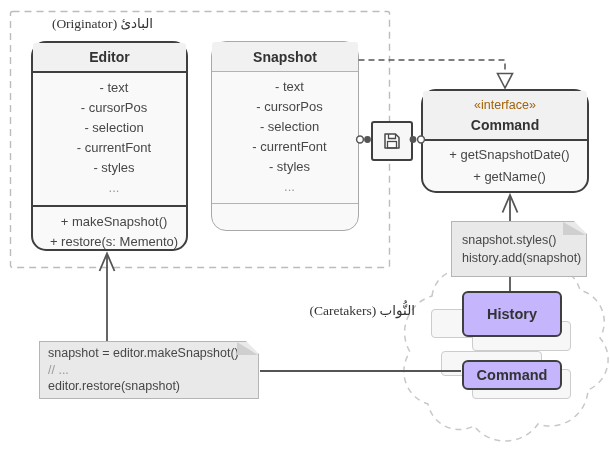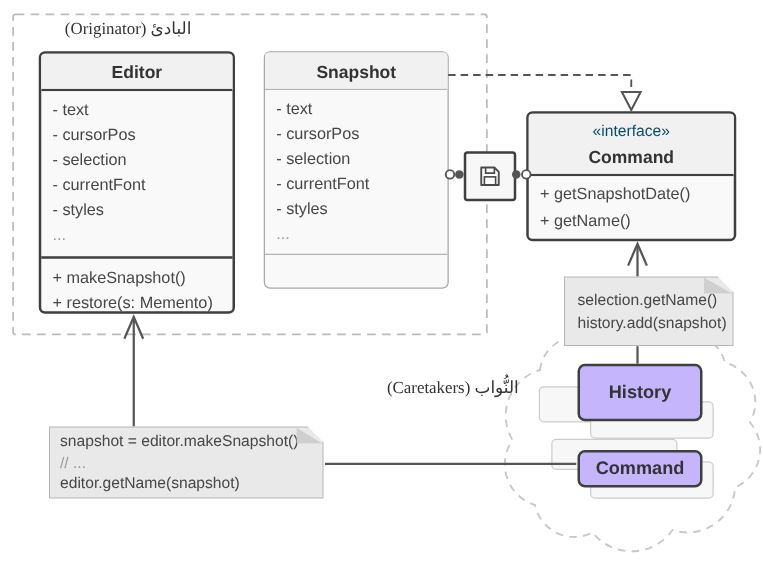--- a/index.html
+++ b/index.html
@@ -7,31 +7,31 @@
          font-family:"Liberation Sans","DejaVu Sans",sans-serif;}
   svg.layer{position:absolute;left:0;top:0;pointer-events:none;}
   .underlay{z-index:0;}
   .overlay{z-index:6;}
 
   .label{position:absolute;z-index:2;color:#333;font-size:13.5px;
          font-family:"Liberation Serif","DejaVu Serif","DejaVu Sans",serif;}
   .originator-label{left:40px;top:15px;width:125px;text-align:center;}
   .caretakers-label{left:272px;top:302px;width:143px;text-align:right;}
 
-  .uml-class{position:absolute;z-index:3;background:#f9f9f9;border-radius:5px;
-             color:#474747;font-size:13px;}
+  .uml-class{position:absolute;z-index:3;background:#f9f9f9;border-radius:15px;
+             color:#474747;font-size:13px;text-align:center;}
   .dark-border{border:2px solid #3f3f3f;}
   .light-border{border:1.5px solid #a8a8a8;}
   .uml-head{display:flex;flex-direction:column;align-items:center;justify-content:center;
             background:#f1f1f1;font-weight:bold;font-size:14px;color:#333;
             border-radius:3px 3px 0 0;}
   .editor .uml-head{height:28px;border-bottom:2px solid #3f3f3f;}
   .snapshot .uml-head{height:29px;border-bottom:1.5px solid #b3b3b3;}
   .memento .uml-head{height:48px;border-bottom:2px solid #3f3f3f;line-height:20px;}
-  .stereotype{font-weight:normal;font-size:12.5px;color:#0c4a6e;}
+  .stereotype{font-weight:normal;font-size:12.5px;color:#a16207;}
   .uml-sec{padding:5px 0 0 9px;line-height:20px;}
   .editor .fields{height:127px;border-bottom:2px solid #3f3f3f;}
   .snapshot .fields{height:126px;border-bottom:1.5px solid #b3b3b3;}
   .muted{color:#9a9a9a;}
 
   .editor{left:31px;top:41px;width:153px;height:206px;}
   .snapshot{left:211px;top:41px;width:146px;height:188px;}
   .memento{left:421px;top:89px;width:164px;height:100px;}
   .memento .uml-sec{line-height:22px;padding-top:3px;}
 
@@ -135,28 +135,28 @@
 
   <div class="ghost g1"></div>
   <div class="ghost g2"></div>
   <div class="ghost g3"></div>
   <div class="ghost g4"></div>
   <div class="mini-box history">History</div>
   <div class="mini-box command">Command</div>
 
   <div class="note note-memento">
     <div class="fold"></div>
-    <div>selection.getName()</div>
+    <div>snapshot.styles()</div>
     <div>history.add(snapshot)</div>
   </div>
   <div class="note note-editor">
     <div class="fold"></div>
     <div>snapshot = editor.makeSnapshot()</div>
     <div class="muted">// ...</div>
-    <div>editor.getName(snapshot)</div>
+    <div>editor.restore(snapshot)</div>
   </div>
 
   <svg class="layer overlay" width="610" height="450">
 
     <g>
       <path d="M 358.5 60 H 505 V 73" fill="none" stroke="#555" stroke-width="1.5" stroke-dasharray="6 4"></path>
       <polygon points="505,88 497.5,73.5 512.5,73.5" fill="#ffffff" stroke="#555" stroke-width="1.6"></polygon>
     </g>
 
     <g>

